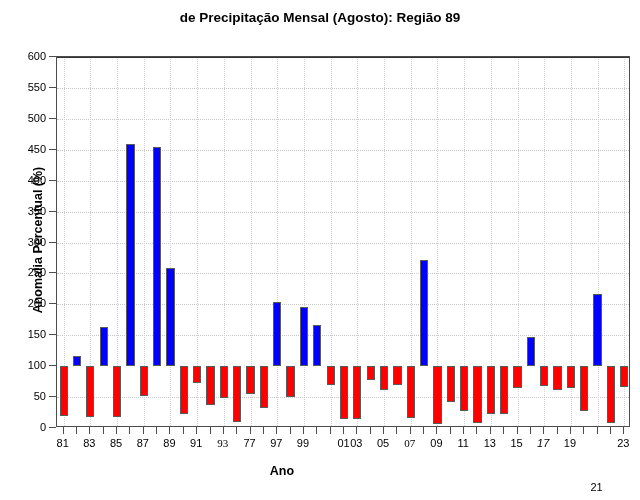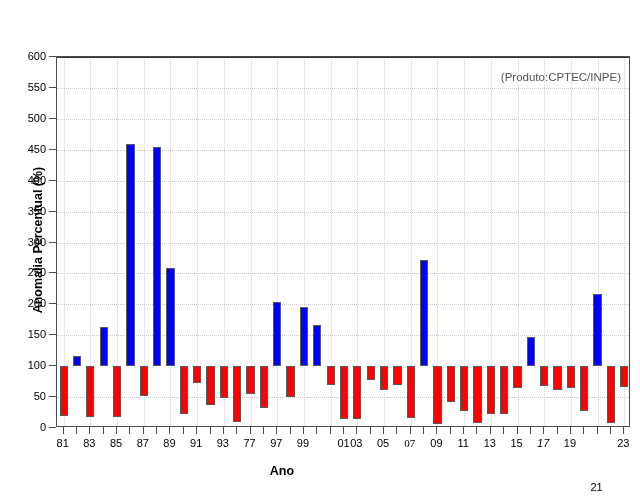--- a/index.html
+++ b/index.html
@@ -154,20 +154,21 @@
     color: #555555;
     white-space: nowrap;
   }
 </style>
 </head>
 <body>
 
 <div id="figure">
 
   <div id="title-block">
+    <span id="title-line2">de Precipitação Mensal (Agosto): Região 89</span>
   </div>
 
   <div id="yaxis-title-wrap">
     <div id="yaxis-title">Anomalia Percentual (%)</div>
   </div>
 
   <div id="xaxis-title">Ano</div>
 
   <div id="plot-frame">
     <div id="grid-layer">
@@ -245,21 +246,20 @@
         <div class="bar neg" title="15: 65%" style="left: 456.397px; top: 309.167px; width: 8.27628px; height: 21.6417px;"></div>
         <div class="bar pos" title="16: 147%" style="left: 469.746px; top: 280.105px; width: 8.27628px; height: 29.0617px;"></div>
         <div class="bar neg" title="17: 68%" style="left: 483.094px; top: 309.167px; width: 8.27628px; height: 19.7867px;"></div>
         <div class="bar neg" title="18: 62%" style="left: 496.443px; top: 309.167px; width: 8.27628px; height: 23.4967px;"></div>
         <div class="bar neg" title="19: 65%" style="left: 509.792px; top: 309.167px; width: 8.27628px; height: 21.6417px;"></div>
         <div class="bar neg" title="20: 27%" style="left: 523.141px; top: 309.167px; width: 8.27628px; height: 45.1383px;"></div>
         <div class="bar pos" title="21: 216%" style="left: 536.49px; top: 237.44px; width: 8.27628px; height: 71.7267px;"></div>
         <div class="bar neg" title="22: 8%" style="left: 549.839px; top: 309.167px; width: 8.27628px; height: 56.8867px;"></div>
         <div class="bar neg" title="23: 66%" style="left: 563.187px; top: 309.167px; width: 8.27628px; height: 21.0233px;"></div>
       </div>
-    <div id="source-note">(Produto:CPTEC/INPE)</div>
   </div>
 
   <div id="axes-layer">
       <div class="ytick" style="top: 427px;"></div>
       <div class="ylabel" style="top: 427px;">0</div>
       <div class="ytick" style="top: 396.083px;"></div>
       <div class="ylabel" style="top: 396.083px;">50</div>
       <div class="ytick" style="top: 365.167px;"></div>
       <div class="ylabel" style="top: 365.167px;">100</div>
       <div class="ytick" style="top: 334.25px;"></div>
@@ -294,21 +294,21 @@
       <div class="xtick" style="left: 142.767px;"></div>
       <div class="xlabel" style="left: 142.767px;">87</div>
       <div class="xtick" style="left: 156.116px;"></div>
       <div class="xtick" style="left: 169.465px;"></div>
       <div class="xlabel" style="left: 169.465px;">89</div>
       <div class="xtick" style="left: 182.814px;"></div>
       <div class="xtick" style="left: 196.163px;"></div>
       <div class="xlabel" style="left: 196.163px;">91</div>
       <div class="xtick" style="left: 209.512px;"></div>
       <div class="xtick" style="left: 222.86px;"></div>
-      <div class="xlabel" style="left: 222.86px;">93</div>
+      <div class="xlabel" style="left: 222.86px; font-family: Liberation Serif, serif;">93</div>
       <div class="xtick" style="left: 236.209px;"></div>
       <div class="xtick" style="left: 249.558px;"></div>
       <div class="xlabel" style="left: 249.558px;">77</div>
       <div class="xtick" style="left: 262.907px;"></div>
       <div class="xtick" style="left: 276.256px;"></div>
       <div class="xlabel" style="left: 276.256px;">97</div>
       <div class="xtick" style="left: 289.605px;"></div>
       <div class="xtick" style="left: 302.953px;"></div>
       <div class="xlabel" style="left: 302.953px;">99</div>
       <div class="xtick" style="left: 316.302px;"></div>

